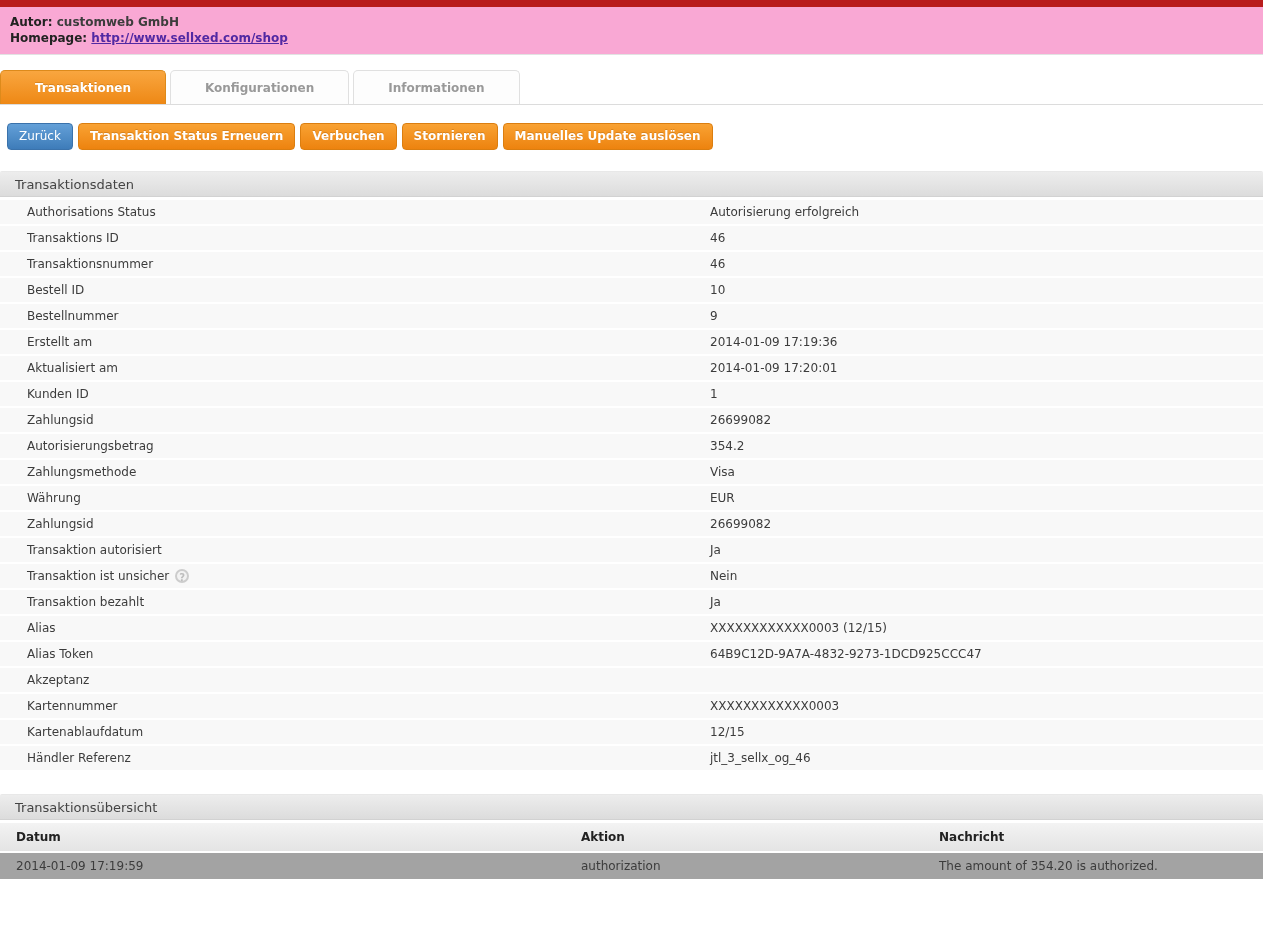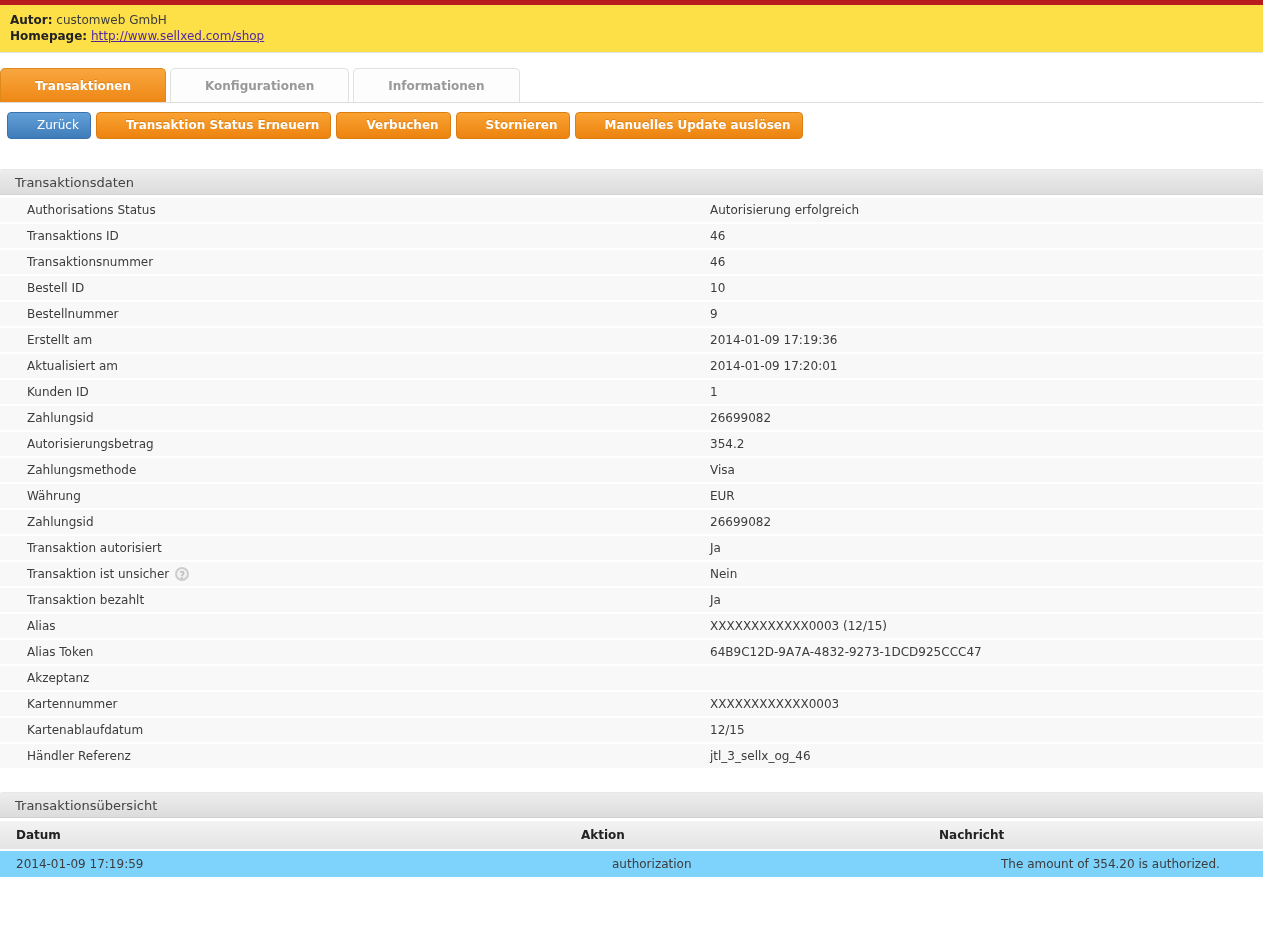--- a/index.html
+++ b/index.html
@@ -6,25 +6,26 @@
   html, body { background: #ffffff; }
   body {
     width: 1263px; height: 930px;
     font-family: "DejaVu Sans", "Liberation Sans", sans-serif;
     font-size: 12px; color: #3c3c3c;
     overflow: hidden;
   }
 
   
   .info-panel {
-    background: #fde047;
-    border-top: 5px solid #b91c1c;
+    background: #f9a8d4;
+    border-top: 7px solid #b91c1c;
     border-bottom: 1px solid #e2e2e2;
     padding: 7px 10px 8px 10px;
     line-height: 16px;
+    font-weight: bold;
   }
   .info-panel b { color: #222; }
   .info-panel a {
     color: #5229a3;
     text-decoration: underline;
   }
 
   
   .tabbar {
     margin-top: 15px;
@@ -57,36 +58,37 @@
     border-bottom: none;
     color: #fff;
     text-shadow: 0 -1px 0 rgba(160,90,0,0.35);
   }
 
   
   .toolbar { padding: 9px 7px; height: 44px; }
   .btn {
     display: inline-block;
     margin-right: 5px;
-    padding: 5px 11px 6px 29px;
+    padding: 5px 11px 6px 11px;
     border-radius: 4px;
     font-size: 12px;
     color: #fff;
     cursor: pointer;
     line-height: 14px;
   }
   .btn.blue {
     background: linear-gradient(to bottom, #63a0d8, #3e7cb9);
     border: 1px solid #3a72ab;
   }
   .btn.orange {
     background: linear-gradient(to bottom, #f9a233, #ed830f);
     border: 1px solid #db7e10;
     font-weight: bold;
     text-shadow: 0 -1px 0 rgba(150,80,0,0.3);
+    margin-top: 9px;
   }
 
   
   .section-header {
     margin-top: 22px;
     height: 26px;
     line-height: 26px;
     padding-left: 15px;
     background: linear-gradient(to bottom, #ededed, #dcdcdc);
     border-top: 1px solid #e8e8e8;
@@ -137,23 +139,22 @@
     align-items: center;
     background: linear-gradient(to bottom, #f3f3f3, #e4e4e4);
     border-bottom: 2px solid #ffffff;
     font-weight: bold;
     color: #222;
   }
   .ov-row {
     display: flex;
     height: 28px;
     align-items: center;
-    background: #7dd3fc;
+    background: #a3a3a3;
     border-bottom: 2px solid #ffffff;
-    gap: 31px;
   }
   .ov-col-datum   { flex: 0 0 581px; padding-left: 16px; }
   .ov-col-aktion  { flex: 0 0 358px; }
   .ov-col-nachricht { flex: 1; }
 </style>
 </head>
 <body>
 
 <div class="info-panel">
   <div>

